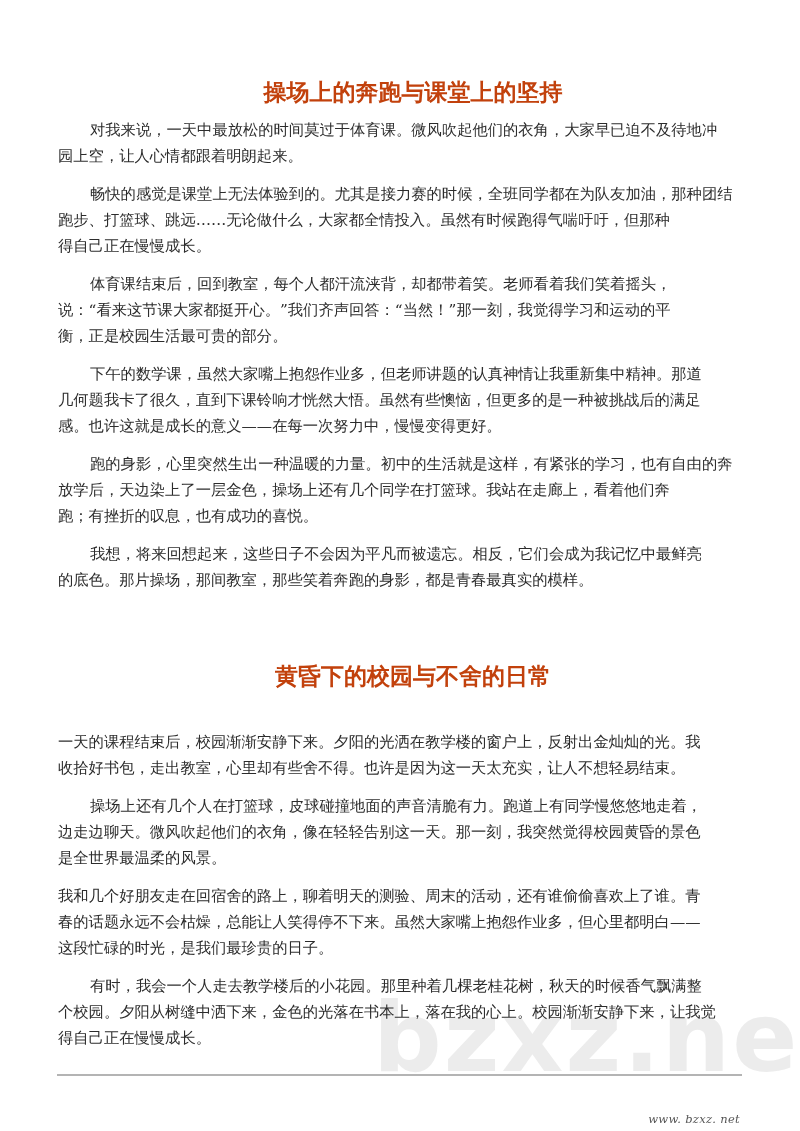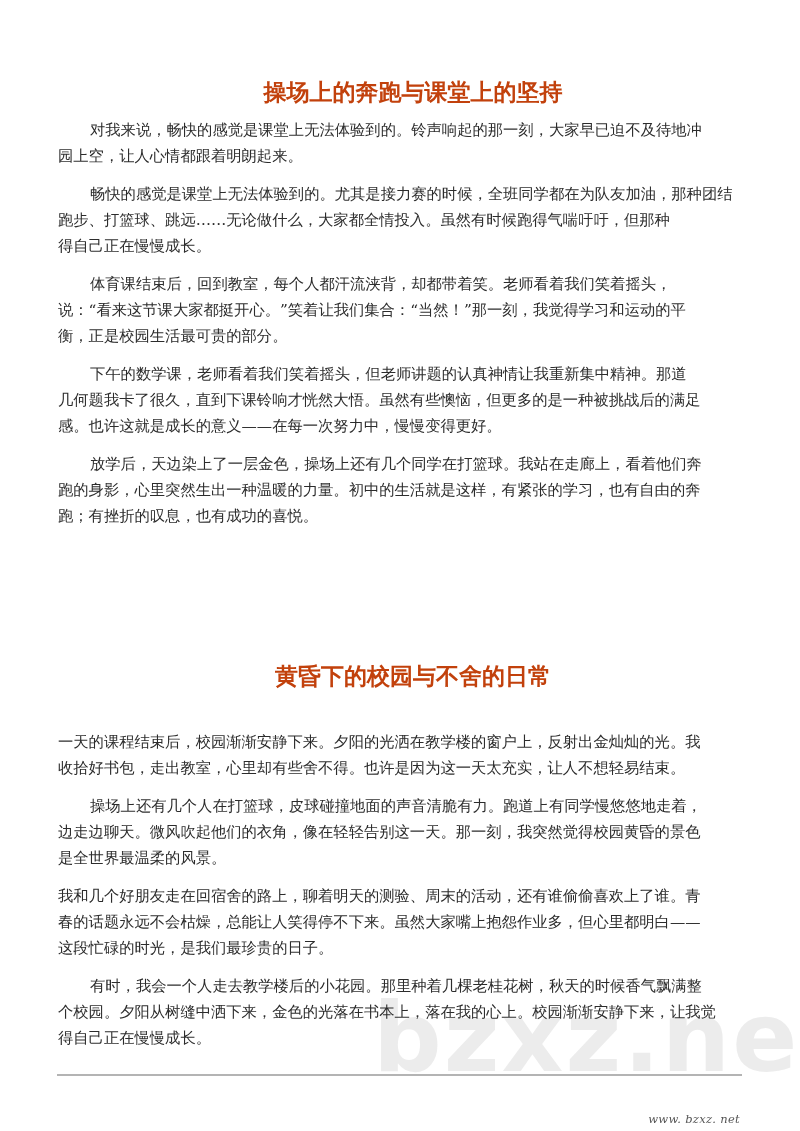--- a/index.html
+++ b/index.html
@@ -93,42 +93,46 @@
 <div class="page">
 
   <div class="watermark">bzxz.net</div>
 
   <div class="content">
 
     <h1 class="title" style="top:64px;">操场上的奔跑与课堂上的坚持</h1>
 
     <div class="section" style="top:117px;">
       <p class="para indent">
-        <span class="line">对我来说，畅快的感觉是课堂上无法体验到的。铃声响起的那一刻，大家早已迫不及待地冲</span>
+        <span class="line">对我来说，一天中最放松的时间莫过于体育课。微风吹起他们的衣角，大家早已迫不及待地冲</span>
         <span class="line">园上空，让人心情都跟着明朗起来。</span>
       </p>
       <p class="para indent">
         <span class="line">畅快的感觉是课堂上无法体验到的。尤其是接力赛的时候，全班同学都在为队友加油，那种团结</span>
         <span class="line">跑步、打篮球、跳远……无论做什么，大家都全情投入。虽然有时候跑得气喘吁吁，但那种</span>
         <span class="line">得自己正在慢慢成长。</span>
       </p>
       <p class="para indent">
         <span class="line">体育课结束后，回到教室，每个人都汗流浃背，却都带着笑。老师看着我们笑着摇头，</span>
-        <span class="line">说：“看来这节课大家都挺开心。”笑着让我们集合：“当然！”那一刻，我觉得学习和运动的平</span>
+        <span class="line">说：“看来这节课大家都挺开心。”我们齐声回答：“当然！”那一刻，我觉得学习和运动的平</span>
         <span class="line">衡，正是校园生活最可贵的部分。</span>
       </p>
       <p class="para indent">
-        <span class="line">下午的数学课，老师看着我们笑着摇头，但老师讲题的认真神情让我重新集中精神。那道</span>
+        <span class="line">下午的数学课，虽然大家嘴上抱怨作业多，但老师讲题的认真神情让我重新集中精神。那道</span>
         <span class="line">几何题我卡了很久，直到下课铃响才恍然大悟。虽然有些懊恼，但更多的是一种被挑战后的满足</span>
         <span class="line">感。也许这就是成长的意义——在每一次努力中，慢慢变得更好。</span>
       </p>
       <p class="para indent">
+        <span class="line">跑的身影，心里突然生出一种温暖的力量。初中的生活就是这样，有紧张的学习，也有自由的奔</span>
         <span class="line">放学后，天边染上了一层金色，操场上还有几个同学在打篮球。我站在走廊上，看着他们奔</span>
-        <span class="line">跑的身影，心里突然生出一种温暖的力量。初中的生活就是这样，有紧张的学习，也有自由的奔</span>
         <span class="line">跑；有挫折的叹息，也有成功的喜悦。</span>
+      </p>
+      <p class="para indent">
+        <span class="line">我想，将来回想起来，这些日子不会因为平凡而被遗忘。相反，它们会成为我记忆中最鲜亮</span>
+        <span class="line">的底色。那片操场，那间教室，那些笑着奔跑的身影，都是青春最真实的模样。</span>
       </p>
     </div>
 
     <h1 class="title" style="top:648px;">黄昏下的校园与不舍的日常</h1>
 
     <div class="section" style="top:729px;">
       <p class="para">
         <span class="line">一天的课程结束后，校园渐渐安静下来。夕阳的光洒在教学楼的窗户上，反射出金灿灿的光。我</span>
         <span class="line">收拾好书包，走出教室，心里却有些舍不得。也许是因为这一天太充实，让人不想轻易结束。</span>
       </p>

